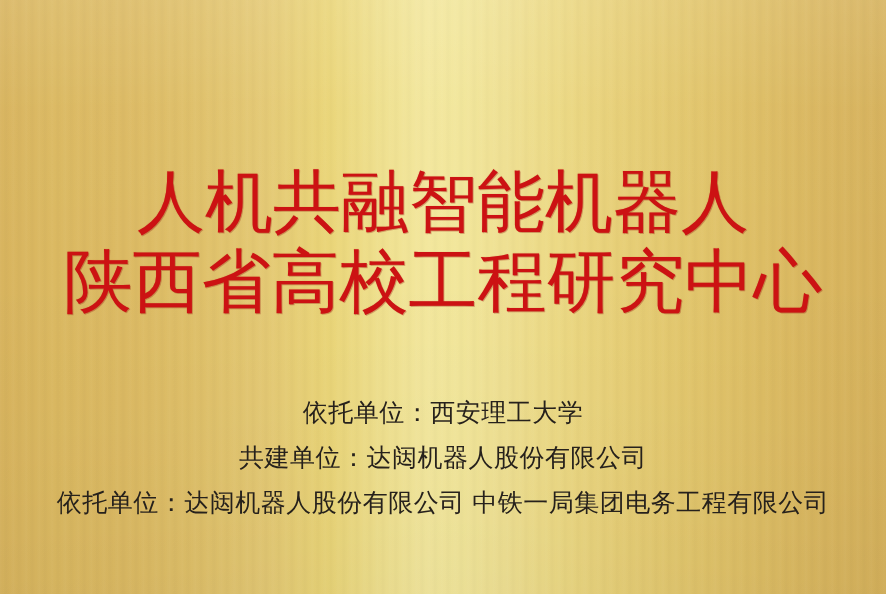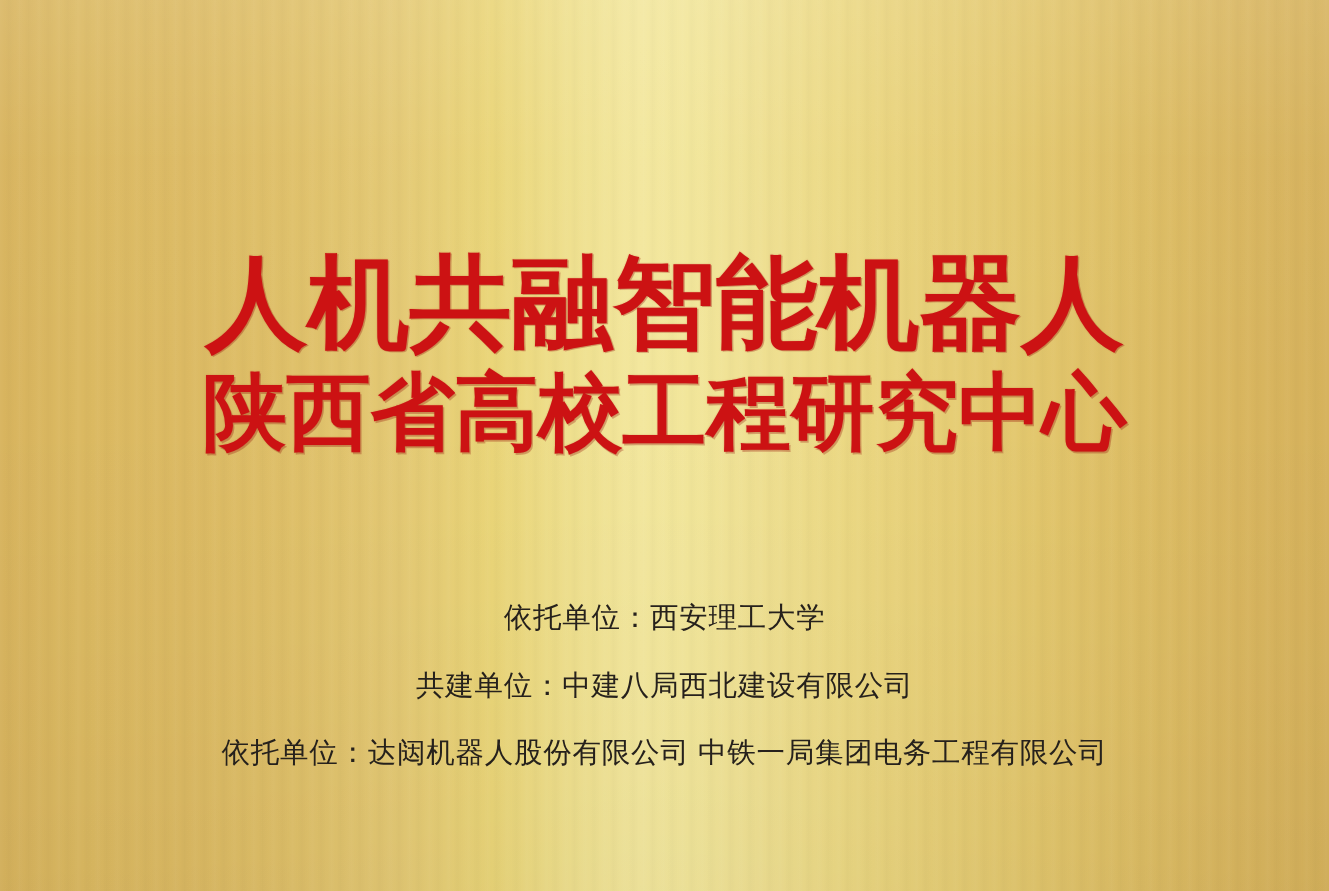--- a/index.html
+++ b/index.html
@@ -84,67 +84,67 @@
   .title-block {
     position: absolute;
     left: 0;
     right: 0;
     top: 168px;
     text-align: center;
   }
   .title-line {
     color: #cc1213;
     font-family: "DejaVu Serif", "Liberation Serif", serif;
-    font-weight: bold;
+    font-weight: normal;
     line-height: 1.0;
     white-space: nowrap;
     text-shadow:
       1px 1px 0 rgba(150,20,10,0.30),
       0 0 1px rgba(180,30,20,0.45);
   }
   .title-line-1 {
     font-size: 68px;
     letter-spacing: 0px;
     margin-bottom: 11px;
   }
   .title-line-2 {
-    font-size: 56px;
+    font-size: 69px;
     letter-spacing: 0px;
     text-align: center;
   }
 
   
   .subtitle-block {
     position: absolute;
     left: 0;
     right: 0;
     top: 390px;
     text-align: center;
   }
   .subtitle-line {
     color: #26211c;
     font-family: "Liberation Sans", "DejaVu Sans", sans-serif;
     font-weight: normal;
-    font-size: 19px;
+    font-size: 25px;
     line-height: 45px;
     letter-spacing: 0.5px;
     white-space: nowrap;
   }
 </style>
 </head>
 <body>
 
 <div class="plaque">
   <div class="content">
 
     <div class="title-block">
       <div class="title-line title-line-1">人机共融智能机器人</div>
       <div class="title-line title-line-2">陕西省高校工程研究中心</div>
     </div>
 
     <div class="subtitle-block">
       <div class="subtitle-line">依托单位：西安理工大学</div>
-      <div class="subtitle-line">共建单位：中建八局西北建设有限公司</div>
+      <div class="subtitle-line">共建单位：达闼机器人股份有限公司</div>
       <div class="subtitle-line">依托单位：达闼机器人股份有限公司  中铁一局集团电务工程有限公司</div>
     </div>
 
   </div>
 </div>
 
 </body></html>

